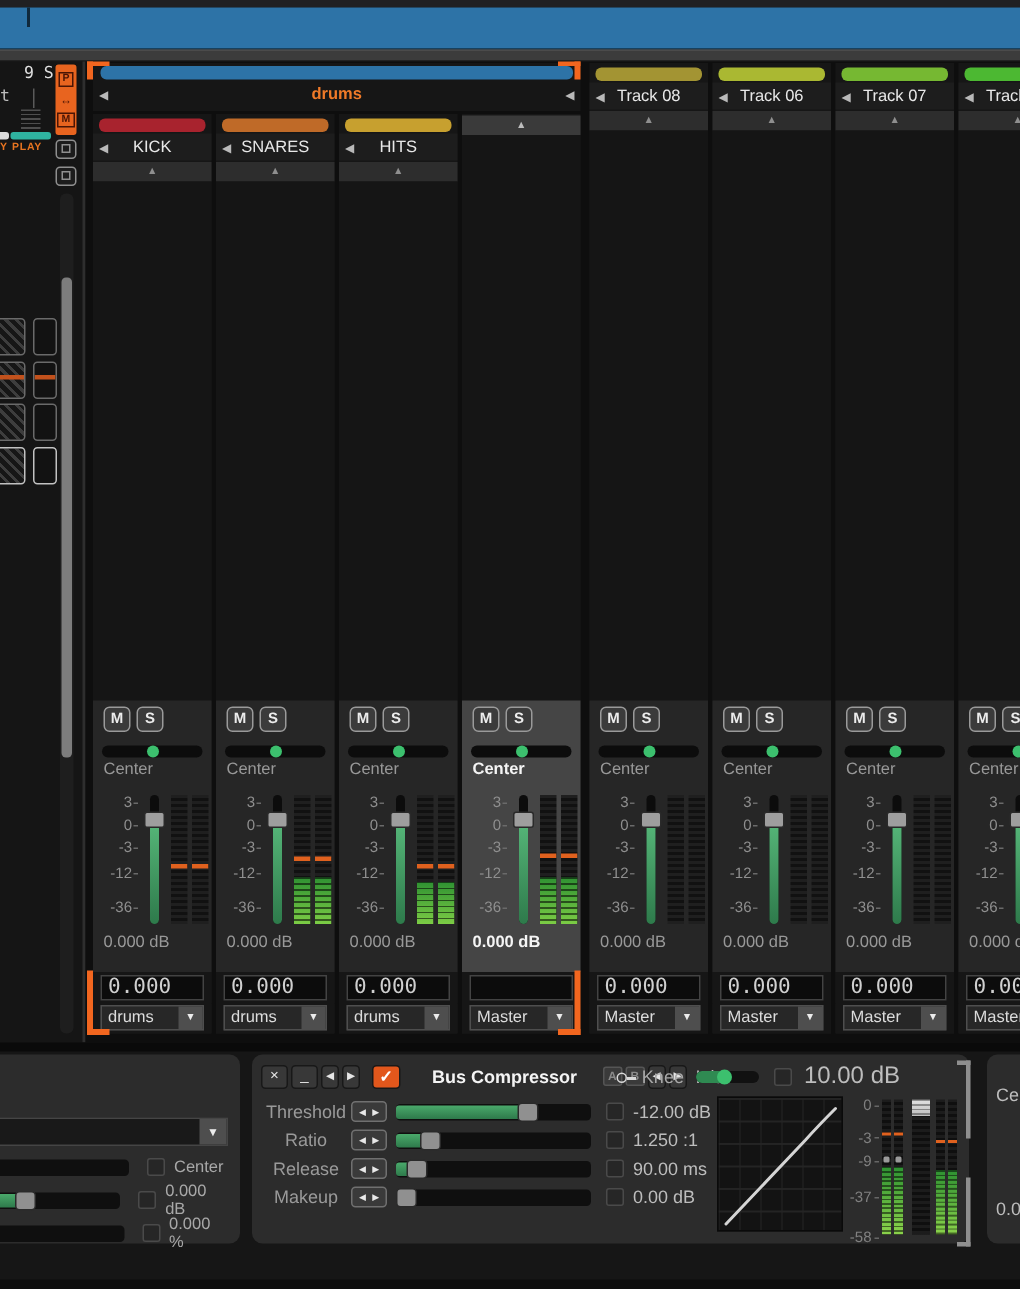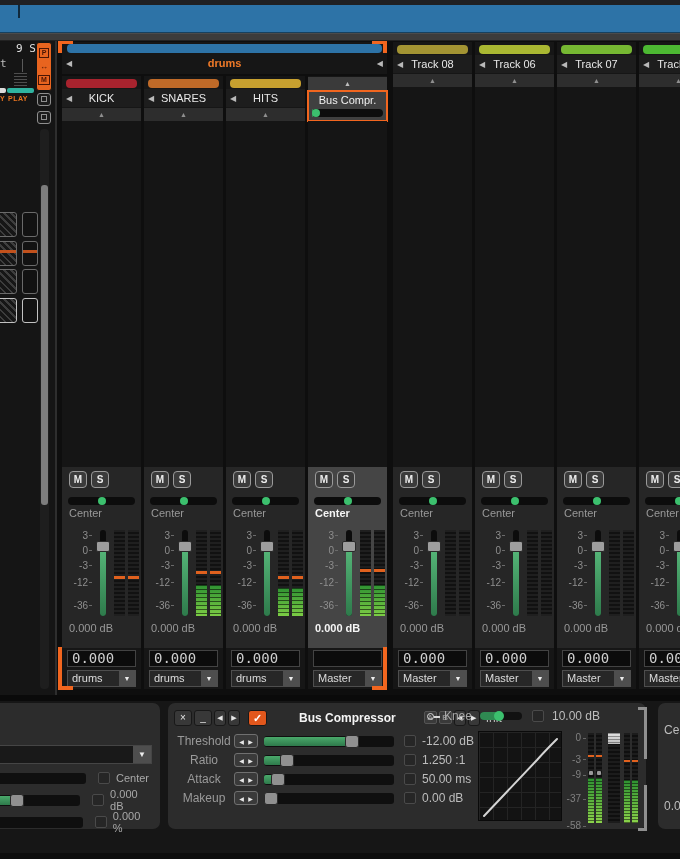--- a/index.html
+++ b/index.html
@@ -114,33 +114,33 @@
   .lpfill { position:absolute; left:0; top:1px; bottom:1px; background:linear-gradient(#4aa96b,#2e7a4b); border-radius:2px; }
   .lphandle { position:absolute; top:-1px; width:14px; height:13px; background:#909090; border:1px solid #2a2a2a; border-radius:3px; }
   .cbx { width:12px; height:12px; background:#262626; border:1px solid #4a4a4a; border-radius:2px; margin:0 6px 0 12px; flex:none; }
   .lplabel { color:#a8a8a8; font-size:11px; }
 
   .comp-panel { left:168px; width:478px; }
   .dp-header { position:absolute; left:6px; top:5px; right:6px; height:19px; display:flex; align-items:center; }
   .hbtn { height:16px; width:18px; background:#383838; border:1px solid #181818; border-radius:3px; color:#e6e6e6; font-size:10px; text-align:center; line-height:14px; margin-right:2px; flex:none; }
   .hbtn.small { width:12px; font-size:7px; }
   .dp-check { width:19px; height:16px; background:#e2571c; border:1px solid #181818; border-radius:3px; color:#fff; font-size:11px; font-weight:bold; text-align:center; line-height:14px; margin:0 4px 0 6px; flex:none; }
-  .dp-title { color:#f4f4f4; font-size:12px; font-weight:bold; margin:0 28px; white-space:nowrap; }
+  .dp-title { color:#f4f4f4; font-size:12px; font-weight:bold; margin:0 17px; white-space:nowrap; }
   .ab { width:13px; height:13px; background:#3a3a3a; border:1px solid #555; border-radius:2px; color:#8a8a8a; font-size:8px; font-weight:bold; text-align:center; line-height:11px; margin-right:2px; flex:none; }
   .preset { color:#bdbdbd; font-size:12px; margin-left:4px; white-space:nowrap; }
   .knee-wrap { position:absolute; right:40px; top:1px; display:flex; align-items:center; }
   .knee-icon { display:inline-block; width:13px; height:9px; position:relative; margin-right:4px; }
   .knee-icon::before { content:""; position:absolute; left:0; top:1px; width:5px; height:5px; border:1.5px solid #d8d8d8; border-radius:50%; }
   .knee-icon::after { content:""; position:absolute; left:7px; top:4px; width:6px; height:2px; background:#d8d8d8; }
   .knee-label { color:#a8a8a8; font-size:12px; margin-right:8px; }
   .knee-slider { position:relative; width:42px; height:8px; background:#111; border-radius:4px; margin-right:10px; }
   .knee-fill { position:absolute; left:0; top:0; bottom:0; background:#2f8a52; border-radius:4px; }
   .knee-dot { position:absolute; top:-1px; width:10px; height:10px; background:#3cc06e; border-radius:50%; }
   .knee-wrap .cbx { margin:0 8px 0 0; }
-  .knee-value { color:#bdbdbd; font-size:12px; white-space:nowrap; }
+  .knee-value { color:#bdbdbd; font-size:16px; white-space:nowrap; }
   .dp-params { position:absolute; left:6px; top:29px; width:300px;text-align:center; }
   .prow { position:relative; height:18px; margin-bottom:1px; display:flex; align-items:center; }
   .plabel { width:60px; color:#9a9a9a; font-size:12px; flex:none; }
   .stepper { width:24px; height:14px; background:#3a3a3a; border:1px solid #707070; border-radius:3px; color:#e8e8e8; font-size:6px; display:flex; align-items:center; justify-content:space-evenly; margin-right:6px; flex:none; }
   .pslider { position:relative; width:130px; height:11px; background:#0f0f0f; border-radius:3px; flex:none; }
   .pfill { position:absolute; left:0; top:1px; bottom:1px; background:linear-gradient(#4aa96b,#2e7a4b); border-radius:2px; }
   .phandle { position:absolute; top:-1px; width:14px; height:13px; background:#909090; border:1px solid #2a2a2a; border-radius:3px; }
   .prow .cbx { margin:0 6px 0 10px; }
   .pvalue { color:#bdbdbd; font-size:12px; white-space:nowrap; }
 
@@ -377,27 +377,20 @@
             </div>
             <div class="delayrow">
               <div class="delaybox">0.000 ms</div>
             </div>
             <div class="routerow">
               <div class="dropdown"><span>drums</span><div class="ddbtn">▼</div></div>
             </div>
           </div>
           <div class="col selected" style="left: 251px; top: 35px; height: 613px;">
             <div class="cstrip">▲</div>
-            <div class="devbox devsel">
-              <div class="devname">Bus Compr.</div>
-              <div class="devslider">
-                <div class="devfill" style="width: 2%;"></div>
-                <div class="devdot" style="left: calc(2% - 1px);"></div>
-              </div>
-            </div>
             <div class="colbody"></div>
             <div class="mix">
               <div class="msrow">
                 <div class="msbtn">M</div>
                 <div class="msbtn">S</div>
               </div>
               <div class="pan">
                 <div class="pandot"></div>
               </div>
               <div class="panlabel">Center</div>
@@ -697,31 +690,31 @@
               <div class="steparr">▶</div>
             </div>
             <div class="pslider">
               <div class="pfill" style="width: 22%;"></div>
               <div class="phandle" style="left: calc(22% - 13px);"></div>
             </div>
             <div class="cbx"></div>
             <div class="pvalue">1.250 :1</div>
           </div>
           <div class="prow">
-            <div class="plabel">Attack</div>
+            <div class="plabel">Release</div>
             <div class="stepper">
               <div class="steparr">◀</div>
               <div class="steparr">▶</div>
             </div>
             <div class="pslider">
               <div class="pfill" style="width: 15%;"></div>
               <div class="phandle" style="left: calc(15% - 13px);"></div>
             </div>
             <div class="cbx"></div>
-            <div class="pvalue">50.00 ms</div>
+            <div class="pvalue">90.00 ms</div>
           </div>
           <div class="prow">
             <div class="plabel">Makeup</div>
             <div class="stepper">
               <div class="steparr">◀</div>
               <div class="steparr">▶</div>
             </div>
             <div class="pslider">
               <div class="pfill" style="width: 3%;"></div>
               <div class="phandle" style="left: 0px;"></div>

